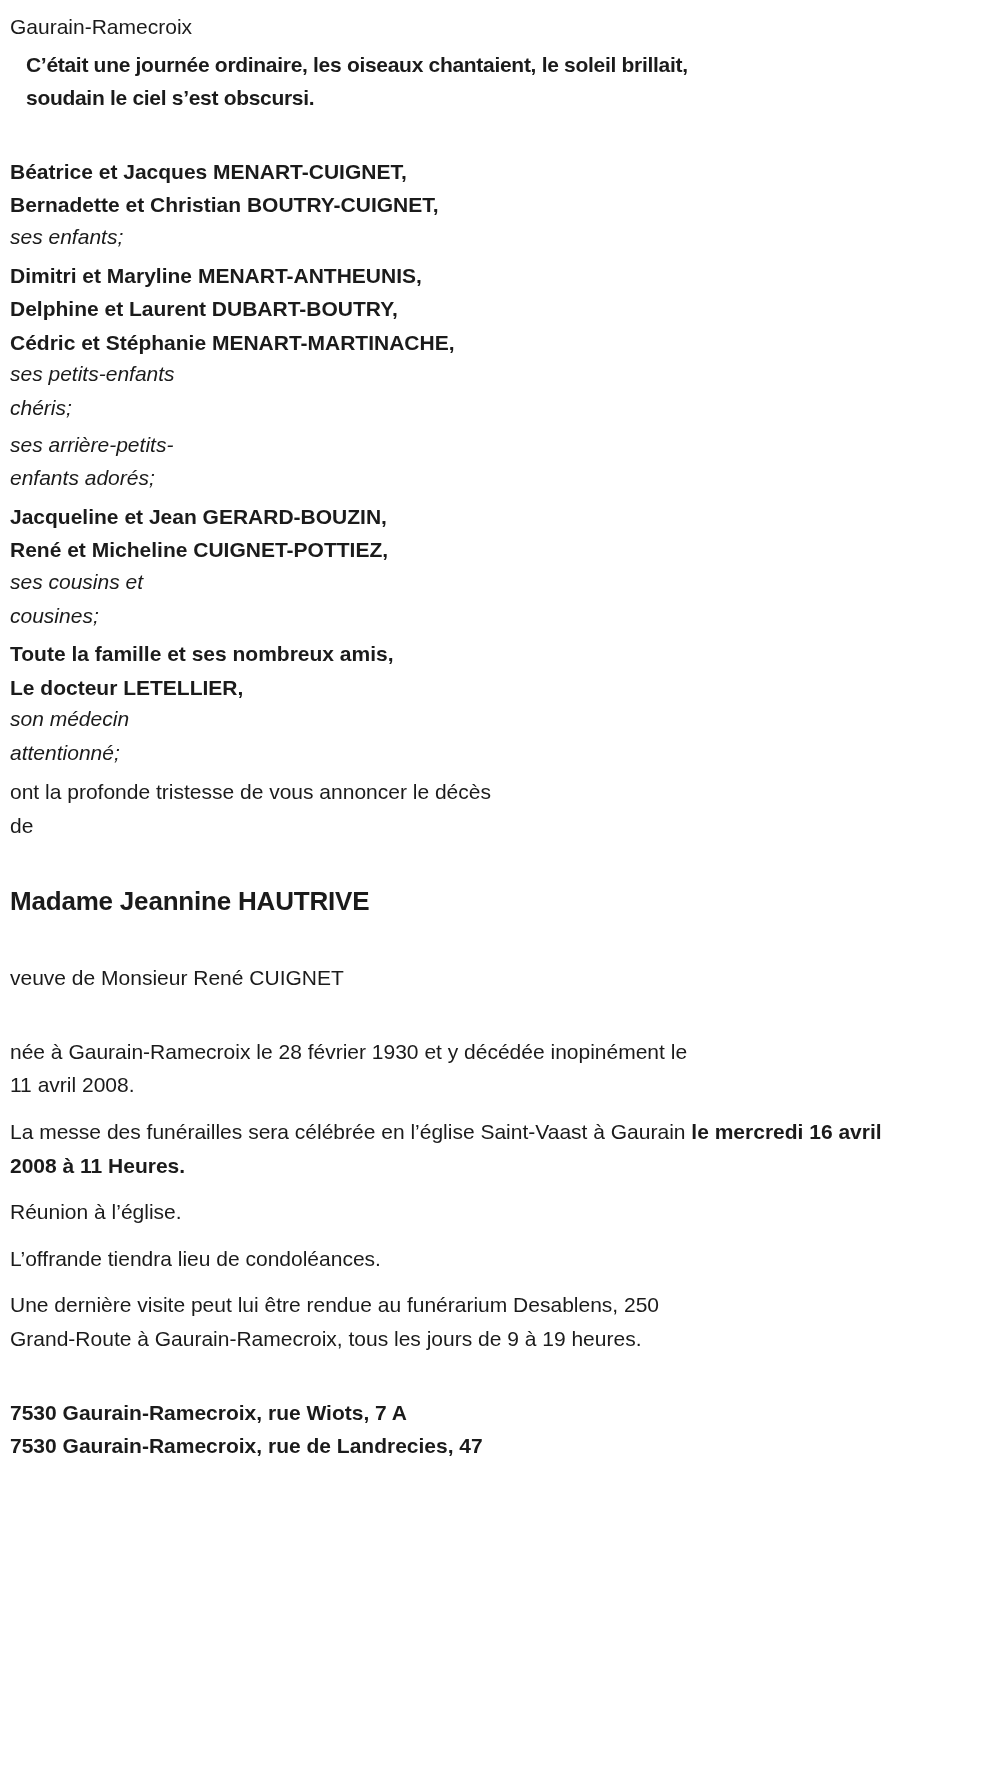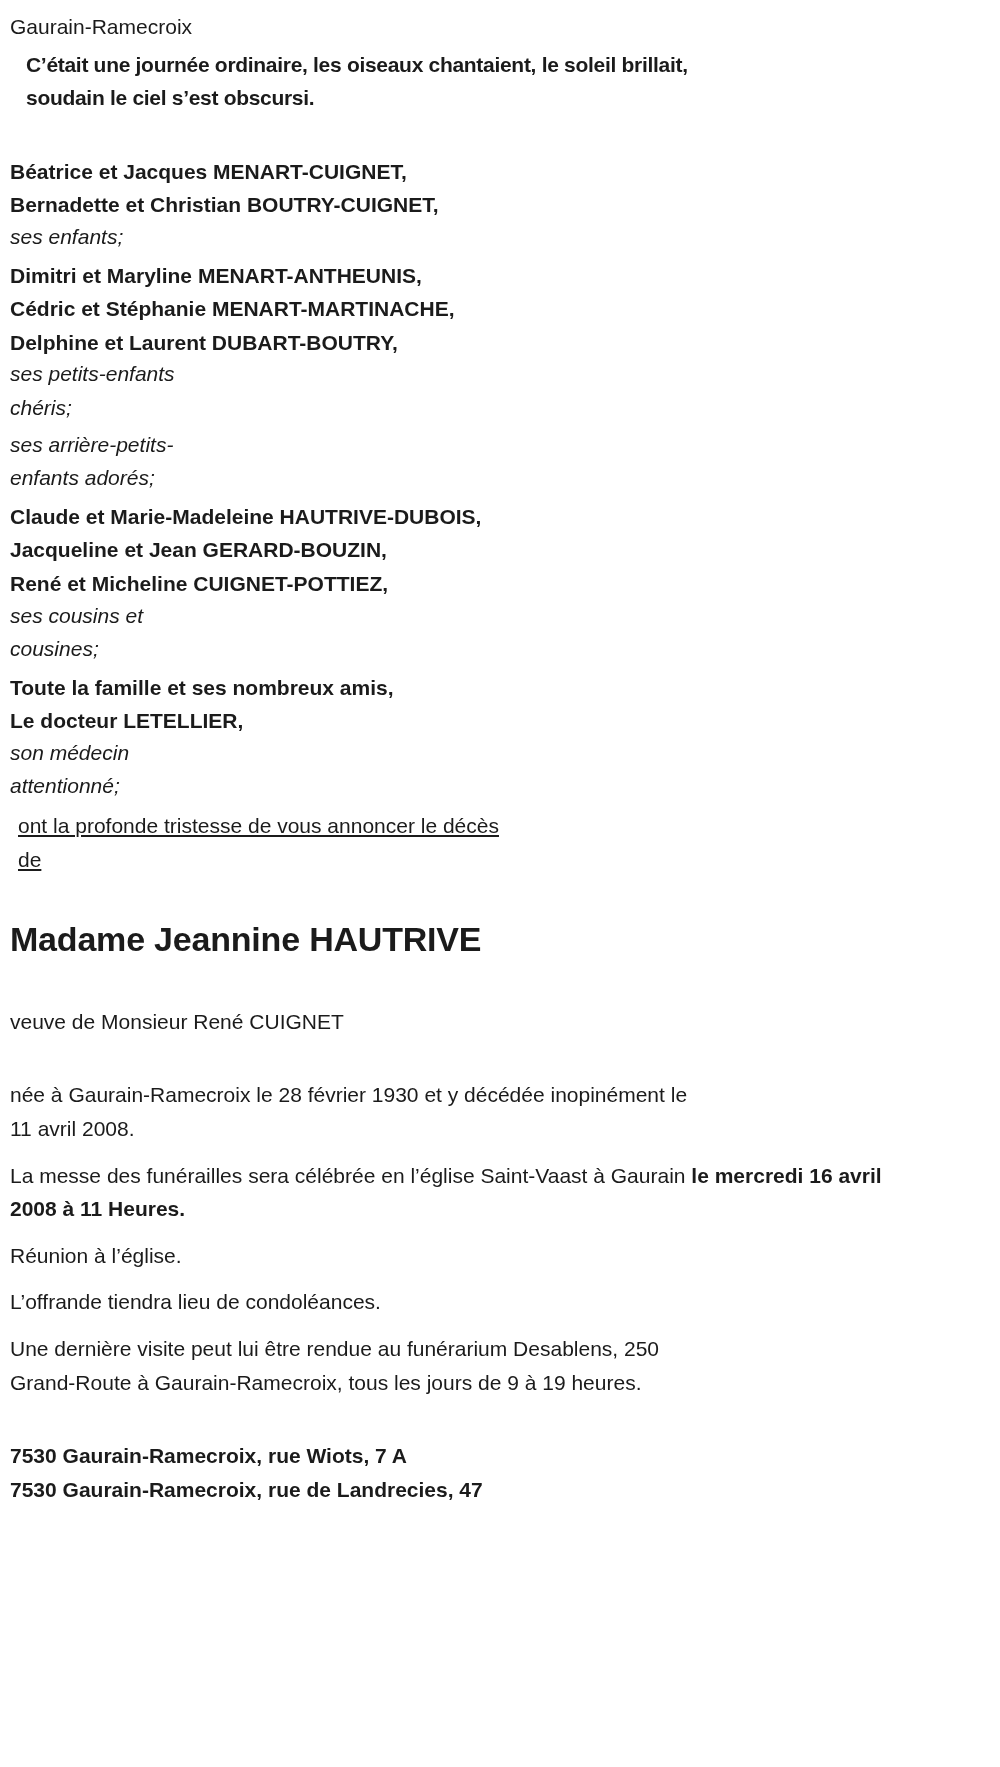--- a/index.html
+++ b/index.html
@@ -37,25 +37,24 @@
     white-space: nowrap;
     font-weight: bold;
   }
   .role {
     font-style: italic;
     white-space: pre-line;
     margin: -2px 0 5px 0;
   }
   .announcement {
     white-space: pre-line;
-    margin: 6px 0 0 8px;
-    text-decoration: underline;
+    margin: 6px 0 0 0;
   }
   .title {
-    font-size: 34px;
+    font-size: 26px;
     font-weight: 700;
     letter-spacing: -0.2px;
     margin: 42px 0 0 0;
     line-height: 1.25;
   }
   .widow {
     margin: 44px 0 0 0;
   }
   .birth {
     white-space: pre-line;
@@ -85,33 +84,32 @@
 soudain le ciel s’est obscursi.</div>
 
   <section class="group">
     <div class="line">Béatrice et Jacques MENART-CUIGNET,</div>
     <div class="line">Bernadette et Christian BOUTRY-CUIGNET,</div>
     <div class="role">ses enfants;</div>
   </section>
 
   <section class="group">
     <div class="line">Dimitri et Maryline MENART-ANTHEUNIS,</div>
+    <div class="line">Delphine et Laurent DUBART-BOUTRY,</div>
     <div class="line">Cédric et Stéphanie MENART-MARTINACHE,</div>
-    <div class="line">Delphine et Laurent DUBART-BOUTRY,</div>
     <div class="role">ses petits-enfants
 chéris;</div>
   </section>
 
   <section class="group">
     <div class="role">ses arrière-petits-
 enfants adorés;</div>
   </section>
 
   <section class="group">
-    <div class="line">Claude et Marie-Madeleine HAUTRIVE-DUBOIS,</div>
     <div class="line">Jacqueline et Jean GERARD-BOUZIN,</div>
     <div class="line">René et Micheline CUIGNET-POTTIEZ,</div>
     <div class="role">ses cousins et
 cousines;</div>
   </section>
 
   <section class="group">
     <div class="line">Toute la famille et ses nombreux amis,</div>
     <div class="line">Le docteur LETELLIER,</div>
     <div class="role">son médecin

